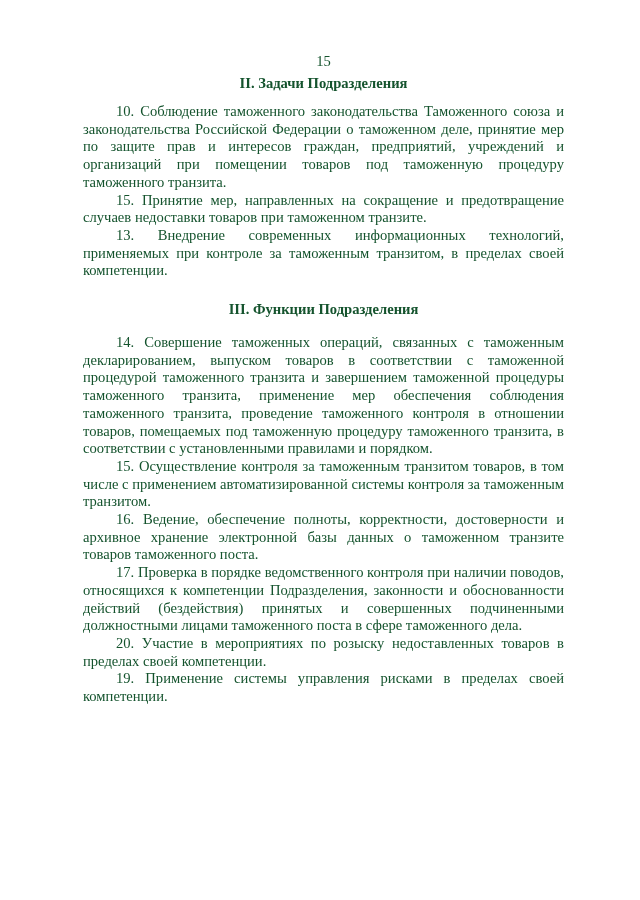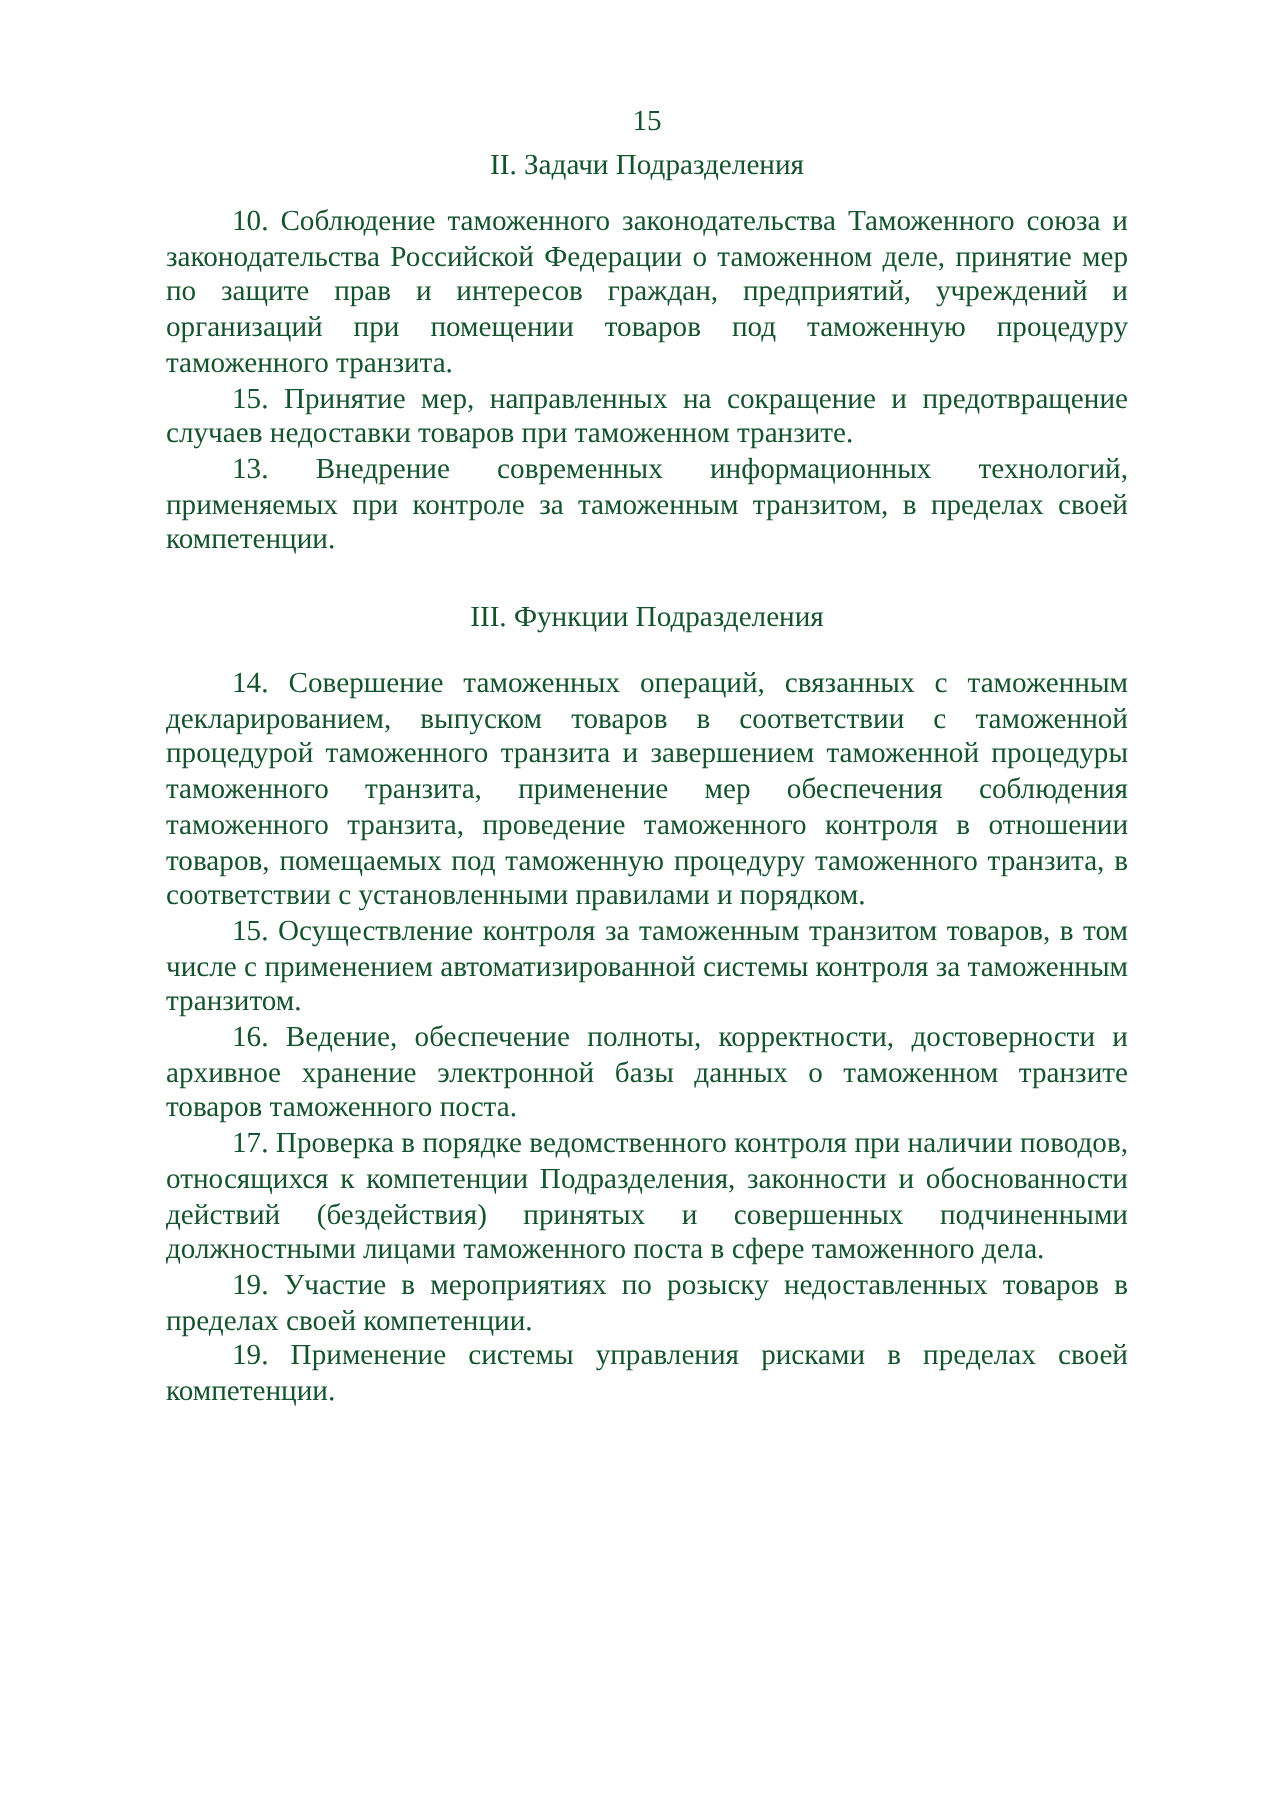--- a/index.html
+++ b/index.html
@@ -3,37 +3,37 @@
 <meta charset="utf-8">
 <style>
   html, body { margin: 0; padding: 0; background: #ffffff; }
   body { width: 640px; height: 900px; overflow: hidden; position: relative; }
   .page {
     position: absolute; left: 83px; top: 52px; width: 481px;
     font-family: "Liberation Serif", serif; font-size: 14.6px; line-height: 17.7px;
     color: #14532d;
   }
   .page-number { text-align: center; height: 18px; line-height: 18px; margin-bottom: 4px; }
-  .section-heading { text-align: center; font-weight: normal; line-height: 18px; }
+  .section-heading { text-align: center; font-weight: bold; line-height: 18px; }
   .sec2 { margin-bottom: 11px; }
   .sec3 { margin-top: 20px; margin-bottom: 16px; text-align: center; }
   .para { text-align: justify; text-indent: 33px; margin: 0; }
 </style>
 </head>
 <body>
 
 <div class="page">
   <div class="page-number">15</div>
 
   <div class="section-heading sec2">II. Задачи Подразделения</div>
   <p class="para">10. Соблюдение таможенного законодательства Таможенного союза и законодательства Российской Федерации о таможенном деле, принятие мер по защите прав и интересов граждан, предприятий, учреждений и организаций при помещении товаров под таможенную процедуру таможенного транзита.</p>
   <p class="para">15. Принятие мер, направленных на сокращение и предотвращение случаев недоставки товаров при таможенном транзите.</p>
   <p class="para">13. Внедрение современных информационных технологий, применяемых при контроле за таможенным транзитом, в пределах своей компетенции.</p>
 
   <div class="section-heading sec3">III. Функции Подразделения</div>
   <p class="para">14. Совершение таможенных операций, связанных с таможенным декларированием, выпуском товаров в соответствии с таможенной процедурой таможенного транзита и завершением таможенной процедуры таможенного транзита, применение мер обеспечения соблюдения таможенного транзита, проведение таможенного контроля в отношении товаров, помещаемых под таможенную процедуру таможенного транзита, в соответствии с установленными правилами и порядком.</p>
   <p class="para">15. Осуществление контроля за таможенным транзитом товаров, в том числе с применением автоматизированной системы контроля за таможенным транзитом.</p>
   <p class="para">16. Ведение, обеспечение полноты, корректности, достоверности и архивное хранение электронной базы данных о таможенном транзите товаров таможенного поста.</p>
   <p class="para">17. Проверка в порядке ведомственного контроля при наличии поводов, относящихся к компетенции Подразделения, законности и обоснованности действий (бездействия) принятых и совершенных подчиненными должностными лицами таможенного поста в сфере таможенного дела.</p>
-  <p class="para">19. Участие в мероприятиях по розыску недоставленных товаров в пределах своей компетенции.</p>
+  <p class="para">20. Участие в мероприятиях по розыску недоставленных товаров в пределах своей компетенции.</p>
   <p class="para">19. Применение системы управления рисками в пределах своей компетенции.</p>
 
 </div>
 
 </body></html>

